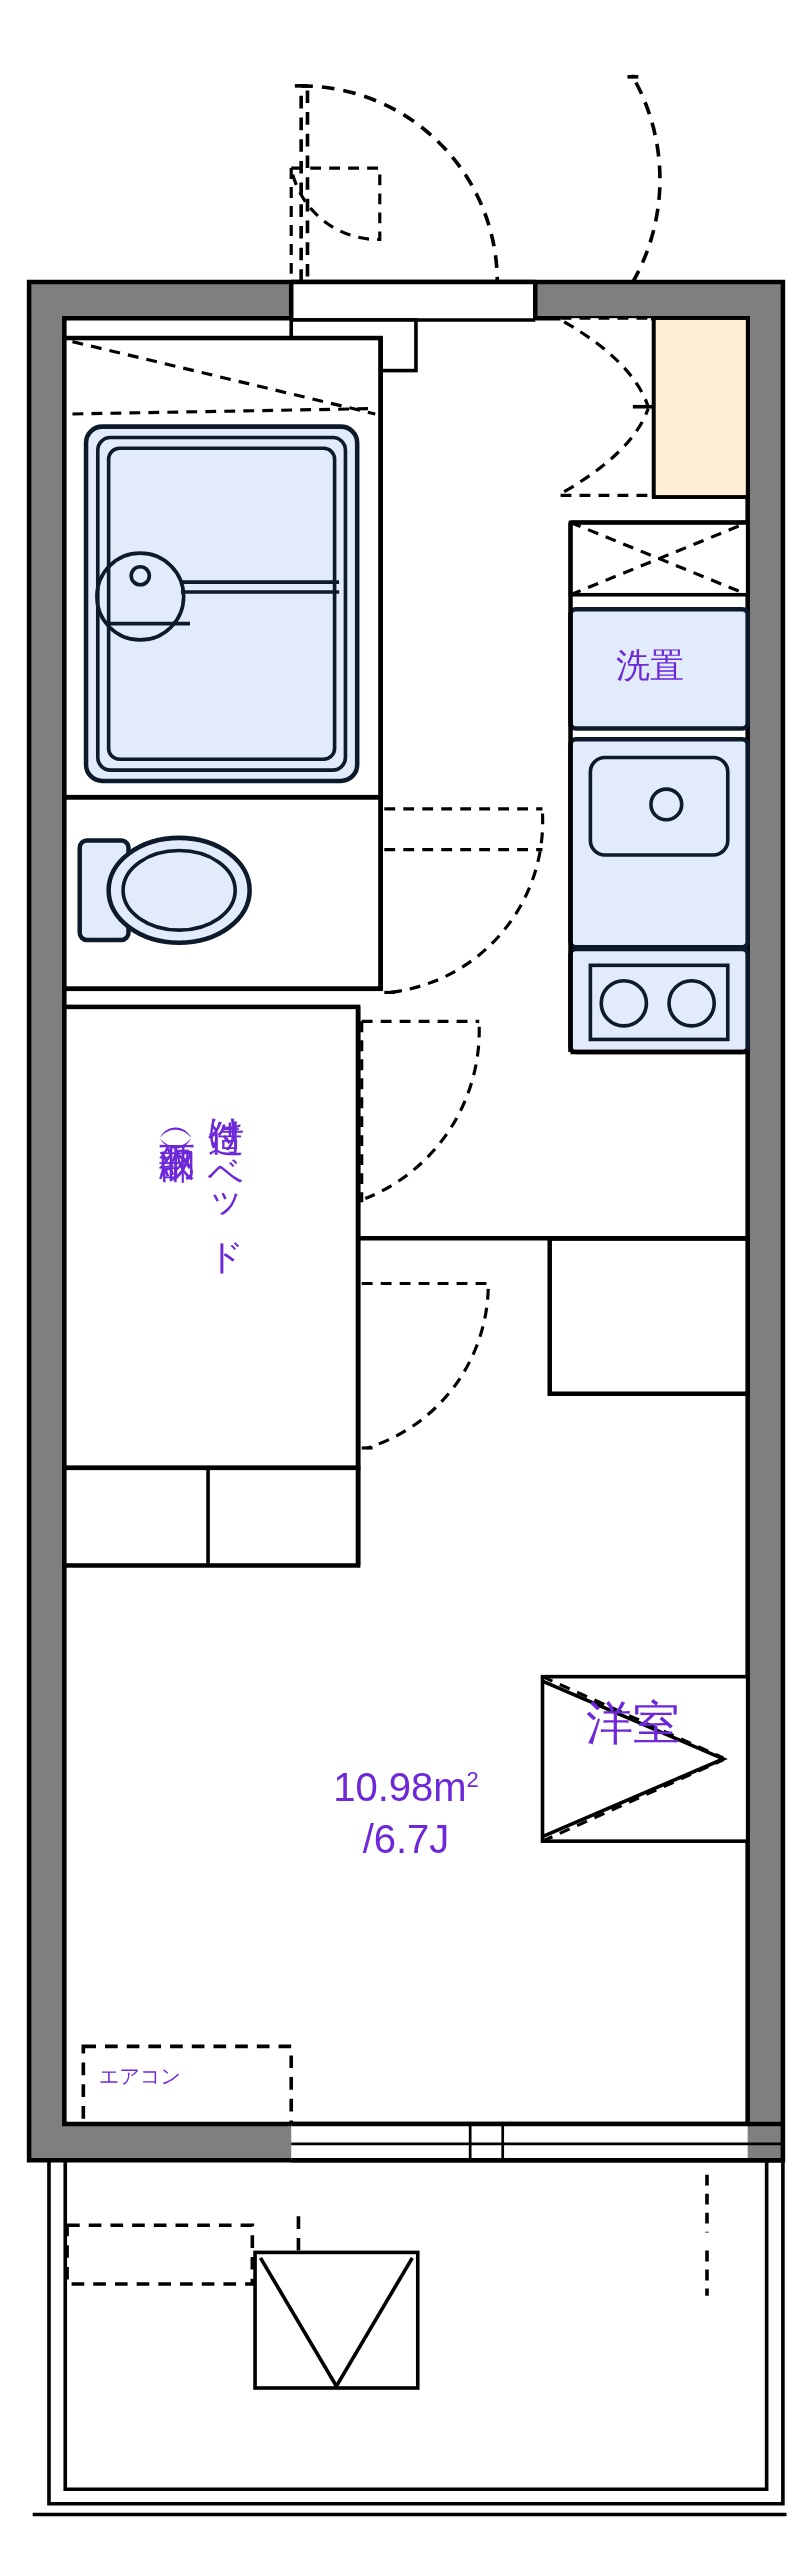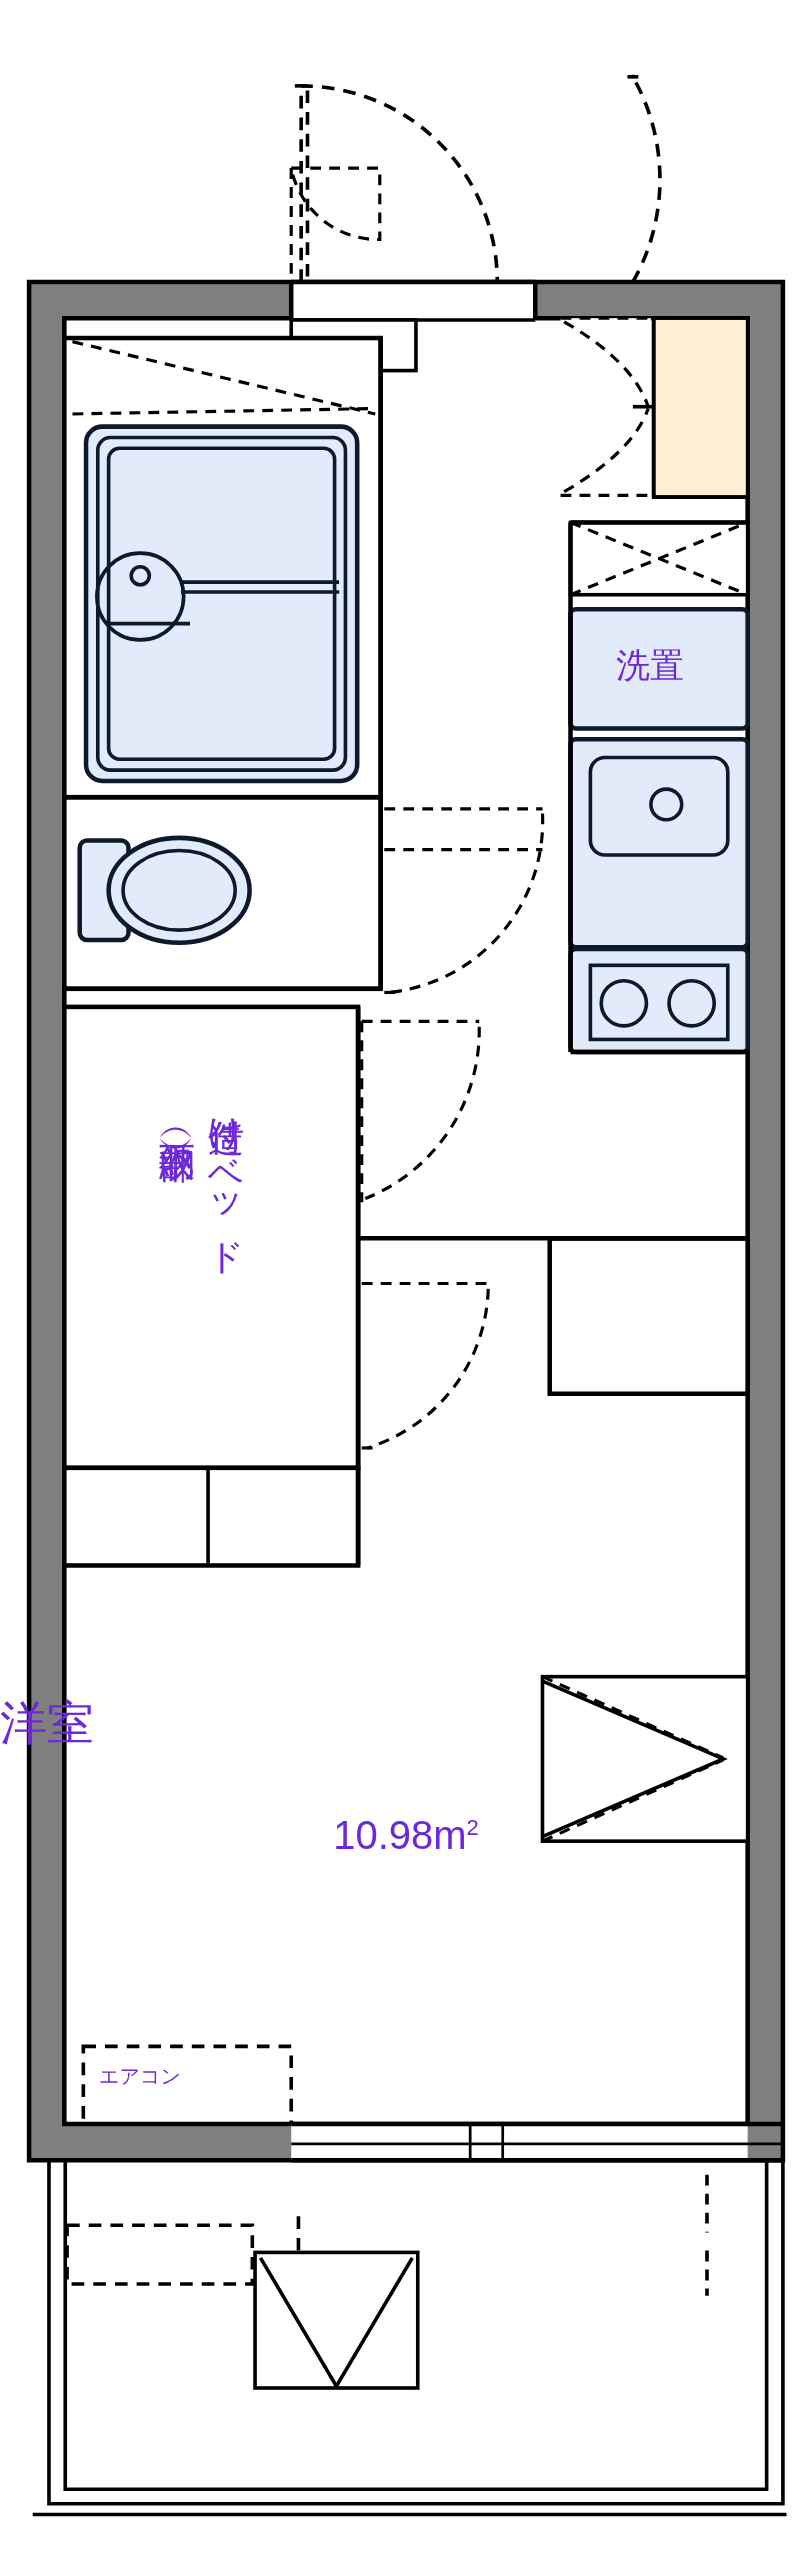--- a/index.html
+++ b/index.html
@@ -30,29 +30,28 @@
     line-height: 1.0;
     letter-spacing: 0px;
   }
   .lbl-vertical {
     writing-mode: vertical-rl;
     text-orientation: upright;
     line-height: 1.0;
   }
   #label-room-name {
     left: 0; top: 1699px; width: 680px;
-    text-align: left;
+    text-align: right;
     font-size: 47px;
     font-weight: 400;
   }
   #label-room-area {
     left: 0; top: 1767px; width: 812px;
     text-align: center;
     font-size: 40px;
-    margin-top: 48px;
   }
   #label-room-jo {
     left: 0; top: 1819px; width: 812px;
     text-align: center;
     font-size: 40px;
   }
   #label-washer {
     left: 575px; top: 648px; width: 150px;
     text-align: center;
     font-size: 34px;
@@ -280,20 +279,21 @@
 
       <line x1="396" y1="1370" x2="827" y2="1370" class="medline"></line>
     </g>
 
   </svg>
 
   <div class="lbl" id="label-room-name">洋室</div>
 
   <div class="lbl" id="label-room-area"><span>10.98m</span><span class="sup">2</span></div>
 
+  <div class="lbl" id="label-room-jo">/6.7J</div>
 
   <div class="lbl" id="label-washer">洗置</div>
 
   <div class="lbl" id="label-aircon">エアコン</div>
 
   <div class="lbl lbl-vertical" id="label-bed">造付けベッド</div>
 
   <div class="lbl lbl-vertical" id="label-bed-storage">（下部収納）</div>
 
 </div>

